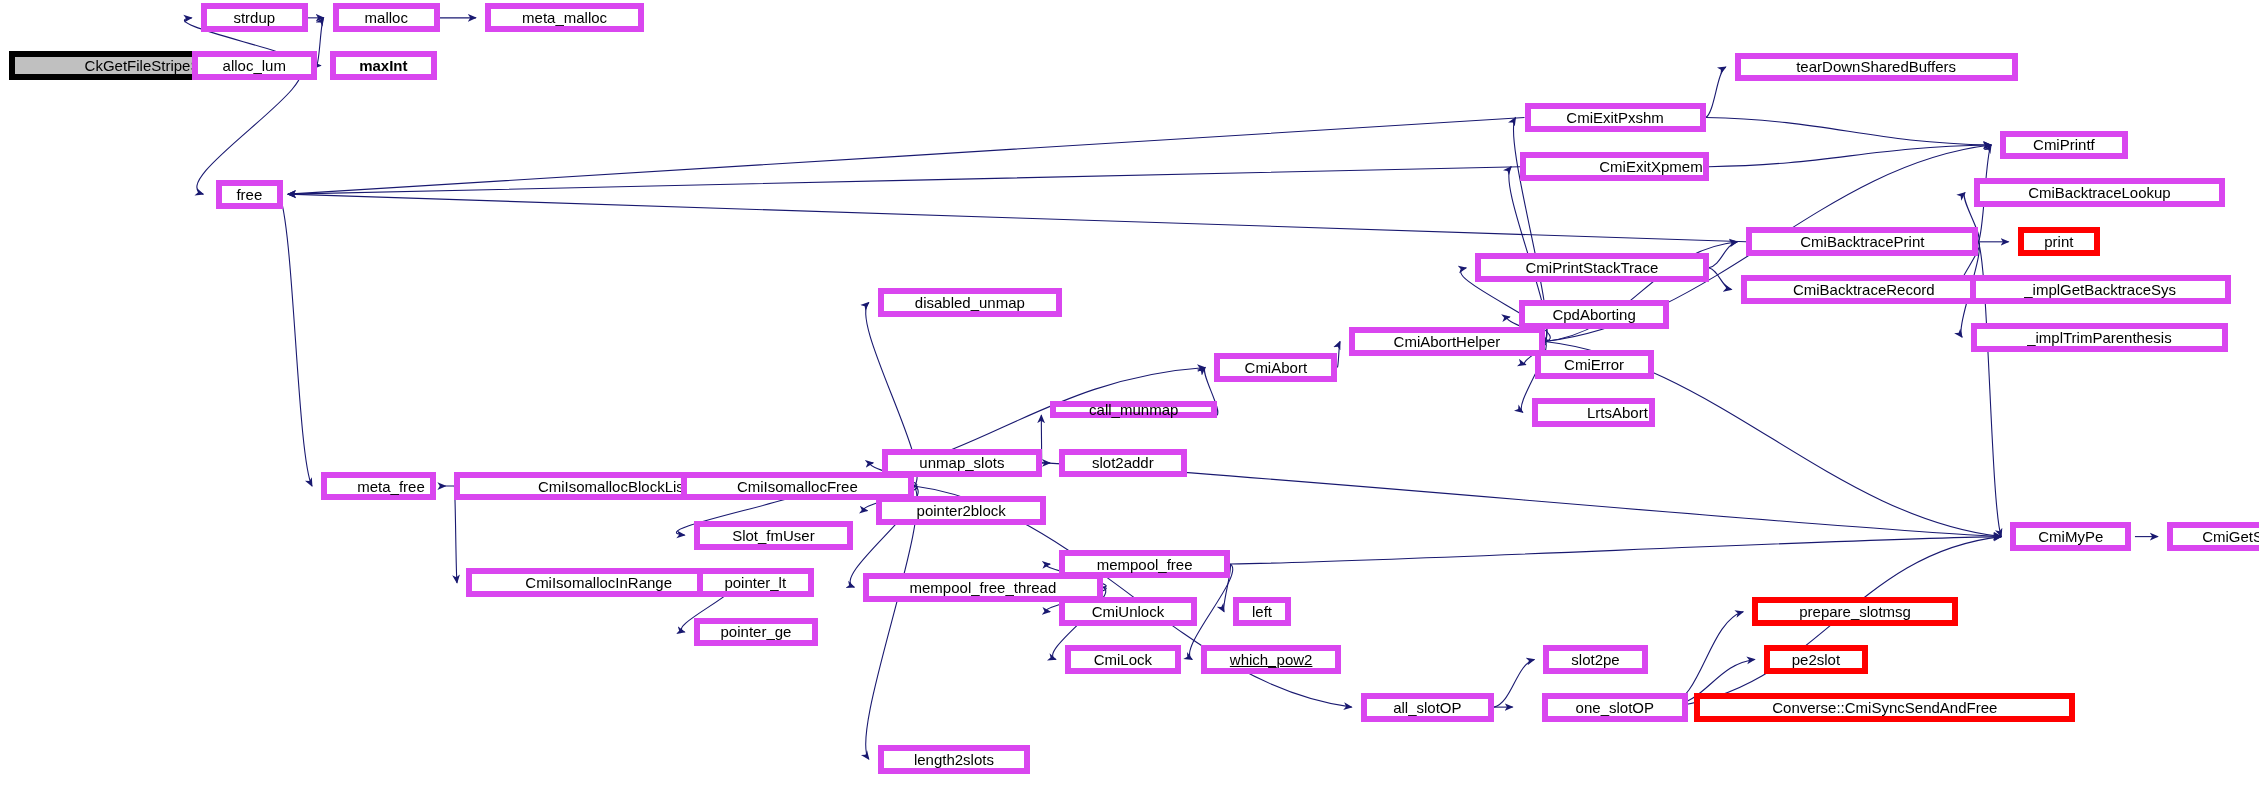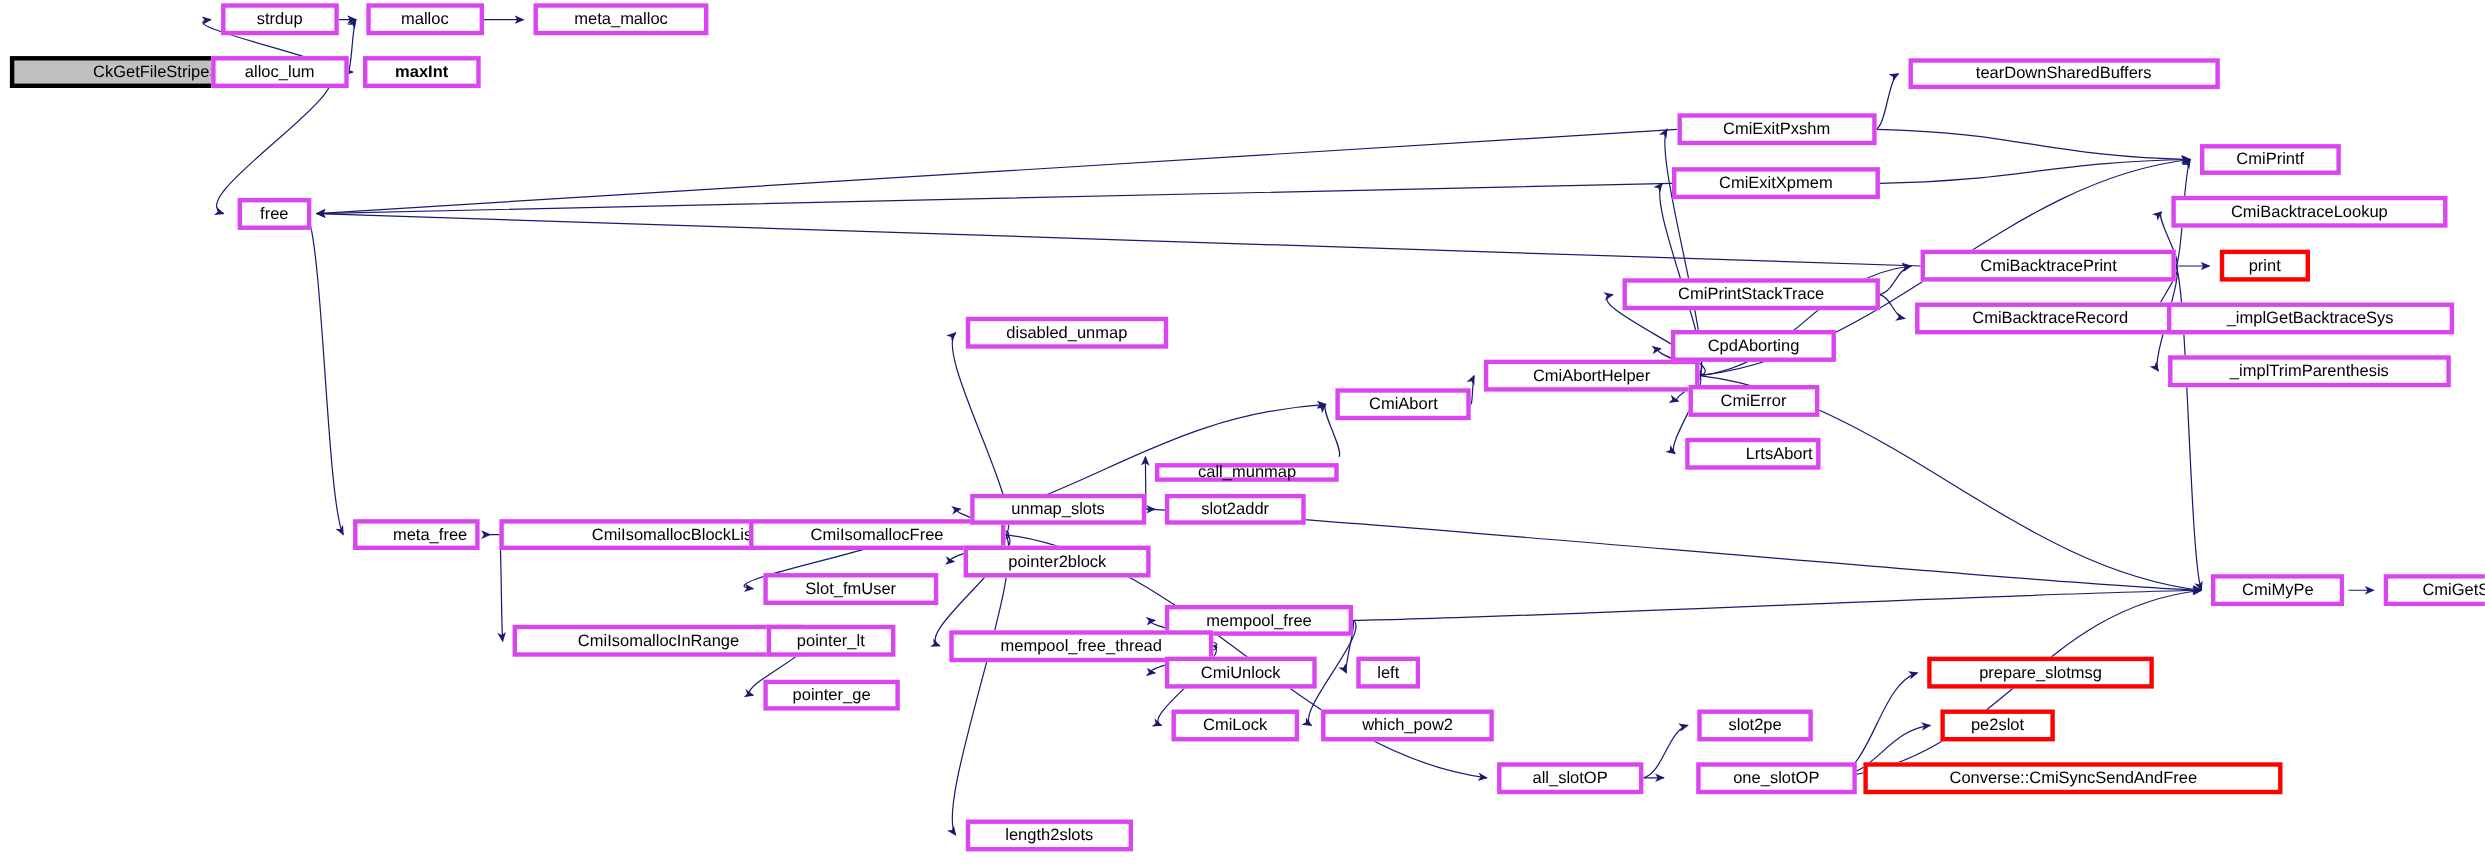--- a/index.html
+++ b/index.html
@@ -2,21 +2,21 @@
 <html><head>
 <meta charset="utf-8">
 <style>
   html,body{margin:0;padding:0;background:#ffffff;}
   body{font-family:"Liberation Sans", sans-serif;}
   #canvas{position:relative;width:2259px;height:788px;background:#ffffff;overflow:hidden;}
   #edges{position:absolute;left:0;top:0;width:2259px;height:788px;}
   .node{
     position:absolute;
     box-sizing:border-box;
-    border:4px solid #d946ef;
+    border:6px solid #d946ef;
     background:#ffffff;
     color:#000000;
     font-size:15px;
     line-height:1;
     display:flex;
     align-items:center;
     justify-content:center;
     white-space:nowrap;
     height:24px;
     letter-spacing:0px;
@@ -147,21 +147,21 @@
       </div>
       <div class="node" style="left: 877.8px; top: 744.73px; width: 152.25px; height: 28.8px;">
         <span>length2slots</span>
       </div>
       <div class="node" style="left: 882.15px; top: 448.505px; width: 159.5px; height: 28.8px;">
         <span>unmap_slots</span>
       </div>
       <div class="node" style="left: 876.35px; top: 496.19px; width: 169.65px; height: 28.8px;">
         <span>pointer2block</span>
       </div>
-      <div class="node" style="left: 1050.35px; top: 400.82px; width: 166.75px; height: 17px; margin-top: 20px;">
+      <div class="node" style="left: 1050.35px; top: 400.82px; width: 166.75px; height: 17px;">
         <span>call_munmap</span>
       </div>
       <div class="node" style="left: 1059.05px; top: 448.505px; width: 127.6px; height: 28.8px;">
         <span>slot2addr</span>
       </div>
       <div class="node" style="left: 1214.2px; top: 353.135px; width: 123.25px; height: 28.8px;">
         <span>CmiAbort</span>
       </div>
       <div class="node" style="left: 1349.05px; top: 327.125px; width: 195.75px; height: 28.8px;">
         <span>CmiAbortHelper</span>
@@ -174,21 +174,21 @@
       </div>
       <div class="node" style="left: 1534.65px; top: 350.245px; width: 118.9px; height: 28.8px;">
         <span>CmiError</span>
       </div>
       <div class="node" style="left: 1531.75px; top: 397.93px; width: 123.25px; height: 28.8px; padding-left: 48px;">
         <span>LrtsAbort</span>
       </div>
       <div class="node" style="left: 1524.5px; top: 103.15px; width: 181.25px; height: 28.8px;">
         <span>CmiExitPxshm</span>
       </div>
-      <div class="node" style="left: 1520.15px; top: 152.28px; width: 188.5px; height: 28.8px;">
+      <div class="node" style="left: 1520.15px; top: 152.28px; width: 188.5px; height: 28.8px; justify-content: flex-end;">
         <span>CmiExitXpmem</span>
       </div>
       <div class="node" style="left: 1734.75px; top: 52.575px; width: 282.75px; height: 28.8px;">
         <span>tearDownSharedBuffers</span>
       </div>
       <div class="node" style="left: 1746.35px; top: 227.42px; width: 232px; height: 28.8px;">
         <span>CmiBacktracePrint</span>
       </div>
       <div class="node" style="left: 1740.55px; top: 275.105px; width: 246.5px; height: 28.8px;">
         <span>CmiBacktraceRecord</span>
@@ -216,21 +216,21 @@
       </div>
       <div class="node" style="left: 1059.05px; top: 597.34px; width: 137.75px; height: 28.8px;">
         <span>CmiUnlock</span>
       </div>
       <div class="node" style="left: 1064.85px; top: 645.025px; width: 116px; height: 28.8px;">
         <span>CmiLock</span>
       </div>
       <div class="node" style="left: 1233.05px; top: 597.34px; width: 58px; height: 28.8px;">
         <span>left</span>
       </div>
-      <div class="node" style="left: 1201.15px; top: 645.025px; width: 157px; height: 28.8px;">
+      <div class="node" style="left: 1201.15px; top: 645.025px; width: 140px; height: 28.8px; text-decoration: underline;">
         <span>which_pow2</span>
       </div>
       <div class="node" style="left: 1360.65px; top: 692.71px; width: 133.4px; height: 28.8px;">
         <span>all_slotOP</span>
       </div>
       <div class="node" style="left: 1521.6px; top: 692.71px; width: 146.45px; height: 28.8px; margin-left: 20px;">
         <span>one_slotOP</span>
       </div>
       <div class="node" style="left: 1543.35px; top: 645.025px; width: 104.4px; height: 28.8px;">
         <span>slot2pe</span>

